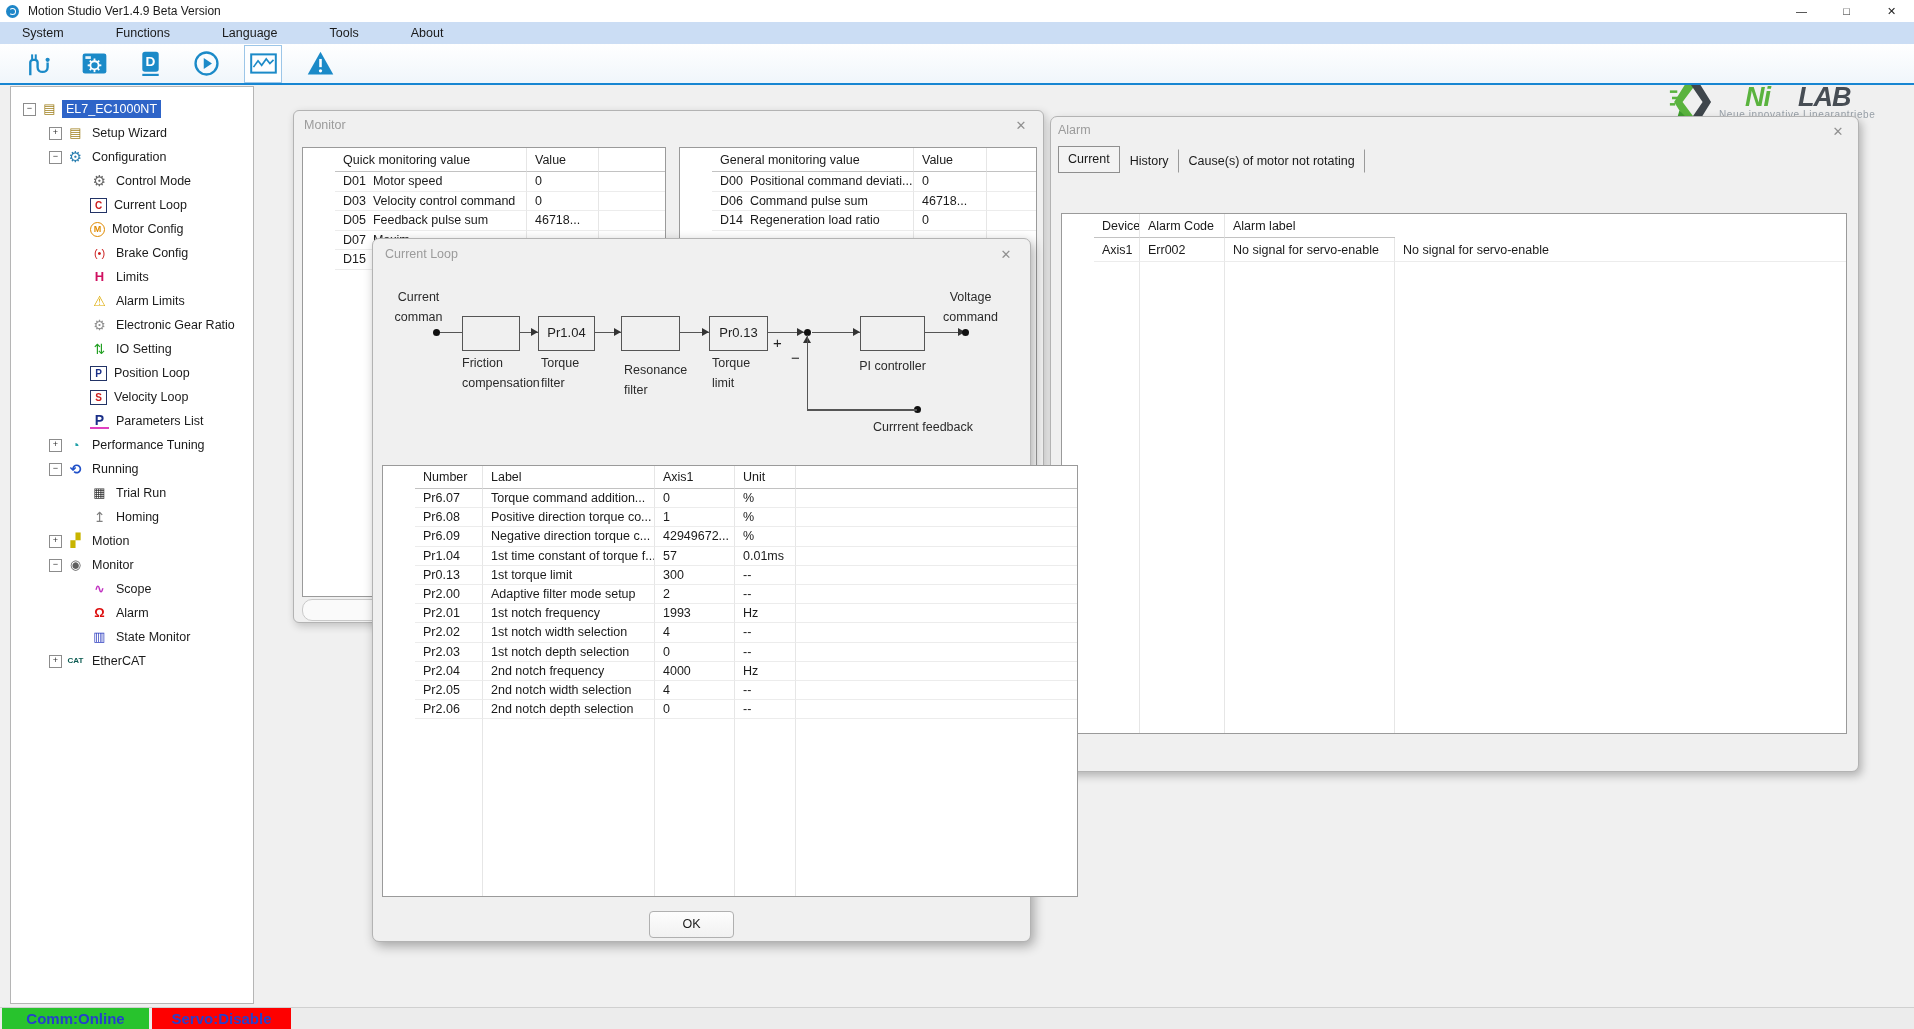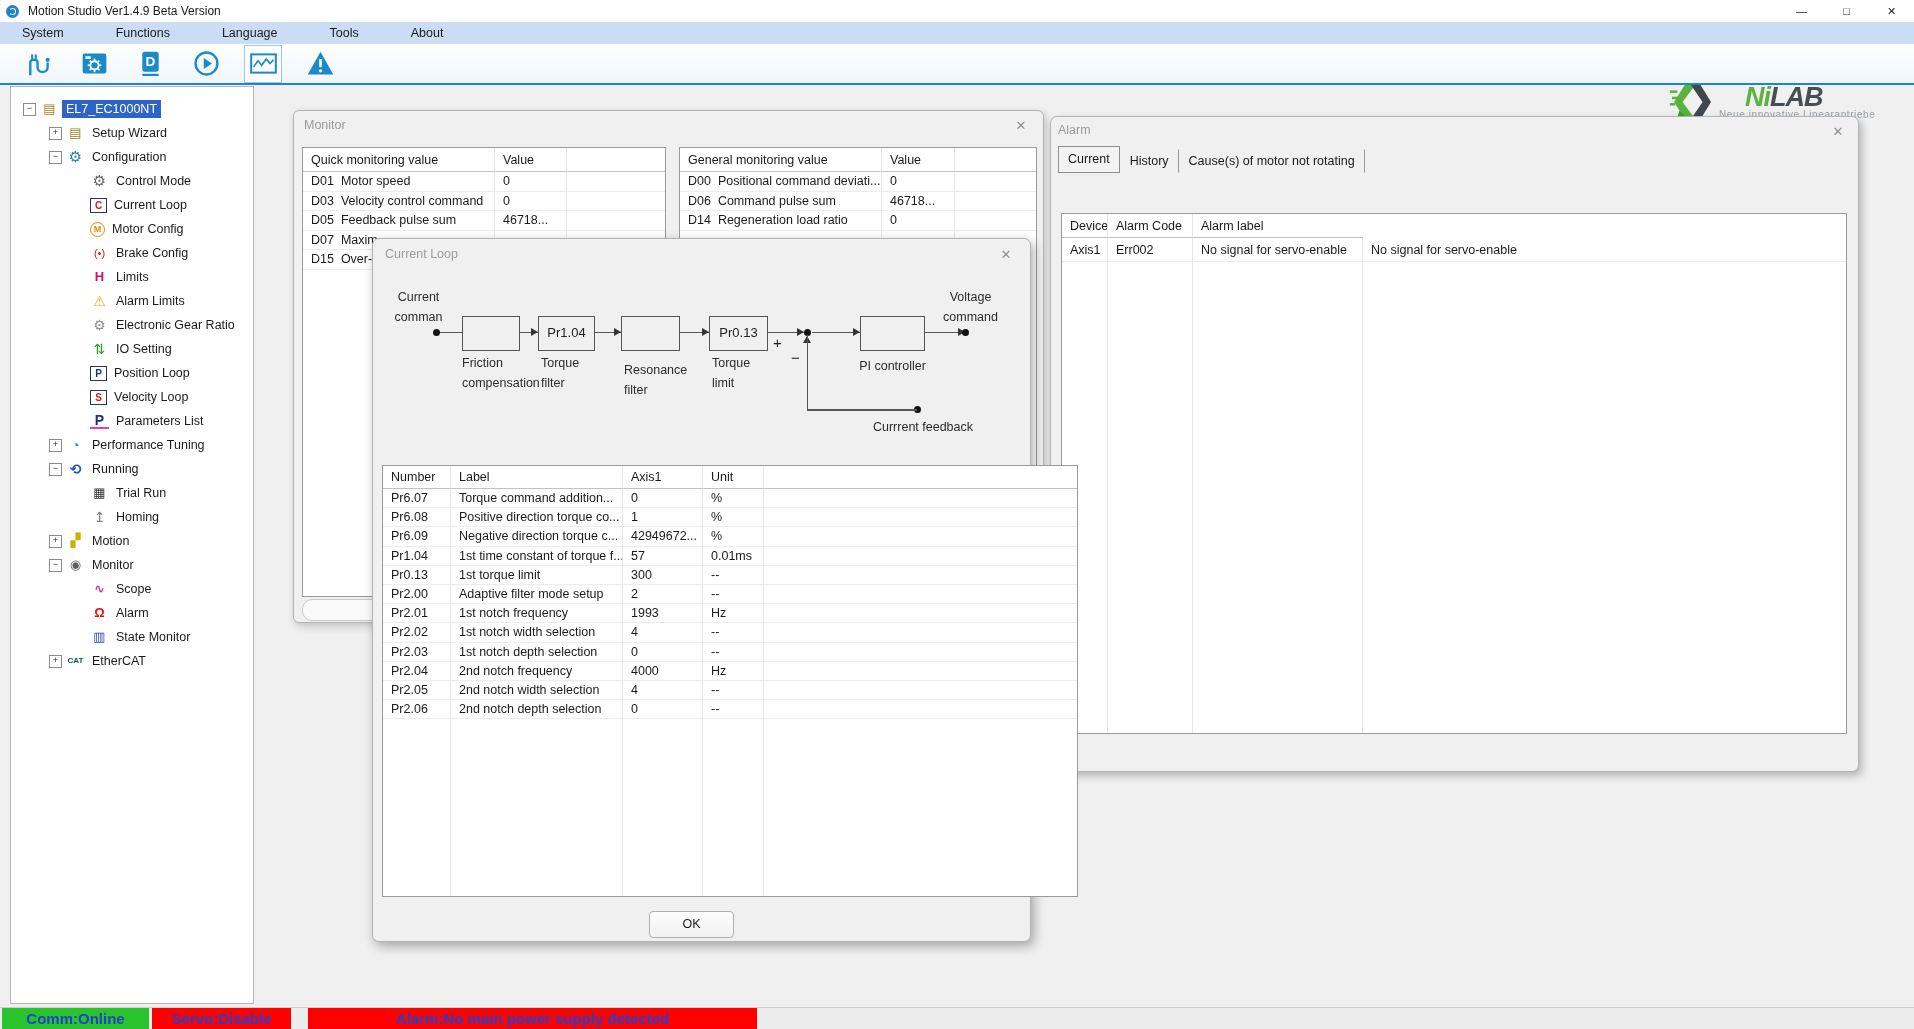--- a/index.html
+++ b/index.html
@@ -21,21 +21,21 @@
   .menu-item{padding:0 13px;line-height:22px;font-size:12.5px;margin-right:26px;}
   .toolbar{position:absolute;left:0;top:44px;width:100%;height:39px;
            background:linear-gradient(#ffffff,#f0f6fb);border-bottom:2px solid #1886d2;
            box-sizing:content-box;}
   #toolbar-icons{display:flex;gap:20px;padding-left:20px;align-items:center;height:39px;}
   .tb-icon{width:36px;height:36px;display:flex;align-items:center;justify-content:center;}
   .tb-icon svg{width:31px;height:31px;}
   .tb-icon.boxed{border:1px solid #9cc6e8;background:#fdfeff;}
   .logo{position:absolute;left:1668px;top:39px;display:flex;align-items:center;gap:5px;}
   .logo-text .l1{font-size:27px;font-style:italic;font-weight:900;line-height:26px;letter-spacing:-1px;}
-  .logo-ni{color:#5ab33e;margin-left:26px;} .logo-lab{color:#474d54;}
+  .logo-ni{color:#5ab33e;margin-left:26px;} .logo-lab{color:#474d54;margin-left:28px;}
   .logo-tag{font-size:10px;color:#98a0a8;letter-spacing:.6px;margin-top:-1px;}
 
   
   .tree-panel{position:absolute;left:10px;top:86px;width:244px;height:918px;background:#fff;
               border:1px solid #b5b5b5;box-sizing:border-box;overflow:hidden;padding-top:10px;}
   .tree-row{height:24px;display:flex;align-items:center;font-size:12.5px;white-space:nowrap;}
   .expander{width:11px;height:11px;border:1px solid #8c8c8c;background:#fff;font-size:9px;
             line-height:9px;text-align:center;margin-right:4px;flex:0 0 auto;color:#333;}
   .expander-spacer{width:15px;flex:0 0 auto;}
   .tree-ico{width:19px;flex:0 0 auto;text-align:center;font-size:13px;line-height:14px;margin-right:3px;}
@@ -46,21 +46,21 @@
 
   
   .win{position:absolute;background:#f0f0f0;border:1px solid #b3b3b3;border-radius:7px;
        box-sizing:border-box;}
   .win-title{position:absolute;font-size:12.5px;color:#9b9b9b;}
   .wclose{position:absolute;font-size:13px;color:#909090;width:16px;text-align:center;}
 
   
   .tbl{display:flex;flex-direction:column;position:absolute;background:#fff;
        border:1px solid #9a9a9a;overflow:hidden;font-size:12.5px;box-sizing:border-box;}
-  .trow{display:grid;grid-template-columns:var(--cols);flex:0 0 auto;height:var(--rh);}
+  .trow{display:grid;grid-template-columns:var(--cols);flex:0 0 auto;height:var(--rh);padding-left:32px;}
   .thead{height:var(--hh);}
   .tc{padding-left:8px;border-right:1px solid #e6e6e6;border-bottom:1px solid #ececec;
       white-space:pre;overflow:hidden;line-height:var(--rh);}
   .tc:last-child{border-right:none;}
   .thead .tc{border-bottom:1px solid #c2c2c2;line-height:var(--hh);}
   .tfill{flex:1 1 auto;height:auto;}
   .tfill .tc{border-bottom:none;}
   .tbl-quick{--cols:192px 72px 1fr;--hh:24px;--rh:19.5px;}
   .tbl-general{--cols:202px 73px 1fr;--hh:24px;--rh:19.5px;}
   .tbl-param{--cols:68px 172px 80px 61px 1fr;--hh:23px;--rh:19.2px;}
@@ -586,16 +586,15 @@
           <div class="tc"></div>
           <div class="tc"></div>
         </div>
       </div>
     <div class="ok-btn">OK</div>
   </div>
 
   <div id="statusbar">
       <div class="seg" style="left: 2px; width: 147px; background: rgb(40, 195, 45); color: rgb(37, 64, 204);">Comm:Online</div>
       <div class="seg" style="left: 152px; width: 139px; background: rgb(254, 0, 0); color: rgb(37, 64, 204);">Servo:Disable</div>
-      <div class="seg" style="left: 308px; width: 449px; background: rgb(254, 0, 0); color: rgb(37, 64, 204);">Alarm:No main power supply detected</div>
     </div>
 
 </div>
 
 </body></html>

